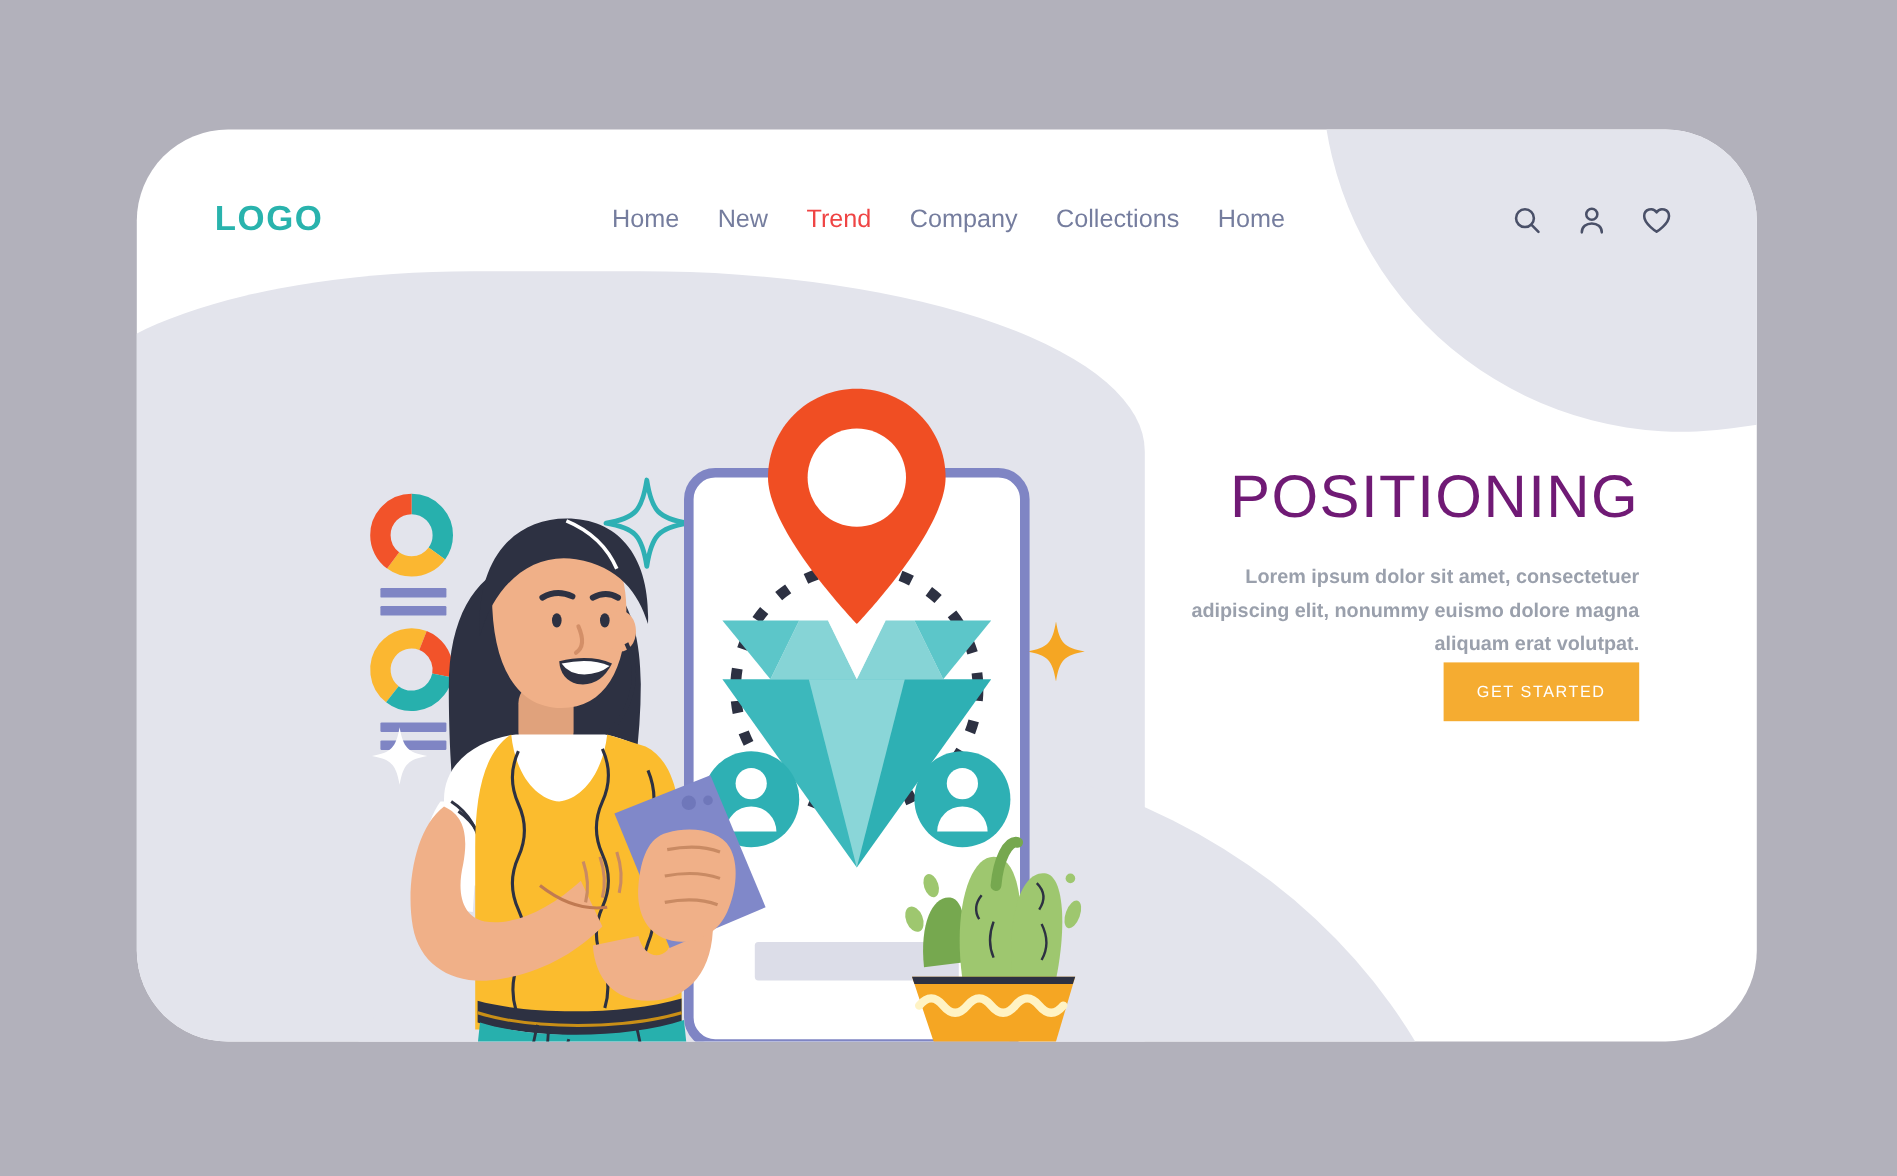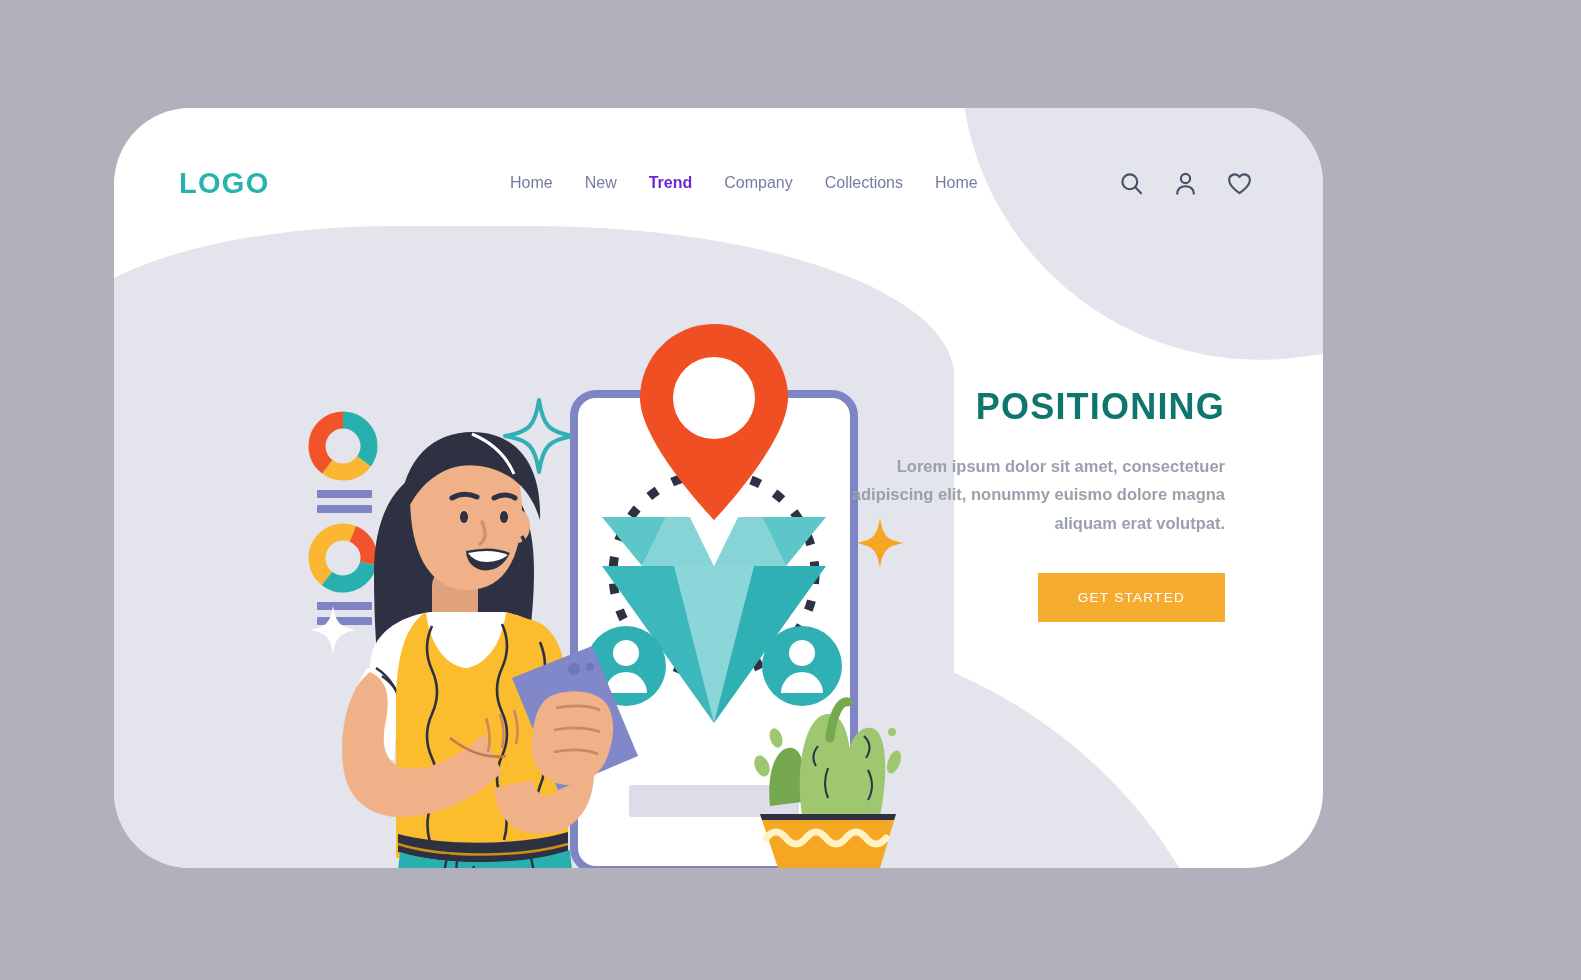--- a/index.html
+++ b/index.html
@@ -15,21 +15,21 @@
     background: #b2b1bb;
     font-family: "Liberation Sans", sans-serif;
     position: relative;
   }
 
   
   .card {
     position: absolute;
     left: 114px;
     top: 108px;
-    width: 1209px;
+    width: 1350px;
     height: 760px;
     background: #ffffff;
     border-radius: 76px;
     overflow: hidden;
   }
 
   
   .blob-topright {
     position: absolute;
     right: -120px;
@@ -77,28 +77,28 @@
     color: #29b3ad;
   }
   .nav {
     position: absolute;
     left: 396px;
     display: flex;
     align-items: center;
     gap: 32px;
   }
   .nav-item {
-    font-size: 16px;
+    font-size: 21px;
     color: #757d9e;
     cursor: pointer;
     white-space: nowrap;
   }
   .nav-item.active {
-    color: #6d28d9;
-    font-weight: bold;
+    color: #ef4444;
+    font-weight: normal;
   }
   .header-icons {
     position: absolute;
     right: 70px;
     display: flex;
     align-items: center;
     gap: 27px;
   }
   .hicon {
     width: 27px;
@@ -111,41 +111,40 @@
   
   .hero-text {
     position: absolute;
     right: 98px;
     top: 280px;
     width: 400px;
     text-align: right;
     z-index: 15;
   }
   .hero-title {
-    font-size: 36px;
-    font-weight: bold;
+    font-size: 50px;
+    font-weight: normal;
     letter-spacing: 1.2px;
-    color: #0f766e;
+    color: #701a75;
     line-height: 1.05;
   }
   .hero-sub {
     margin-top: 26px;
     font-size: 16.5px;
     line-height: 1.72;
     color: #9aa0ac;
     font-weight: bold;
   }
   .cta {
-    margin-top: 36px;
     display: inline-block;
     background: #f5ac31;
     color: #ffffff;
     font-size: 13.5px;
     letter-spacing: 1.3px;
-    padding: 17px 40px;
+    padding: 17px 28px;
     border: none;
     cursor: pointer;
     font-family: inherit;
   }
 
   
   .scene {
     position: absolute;
     left: 90px;
     top: 160px;

